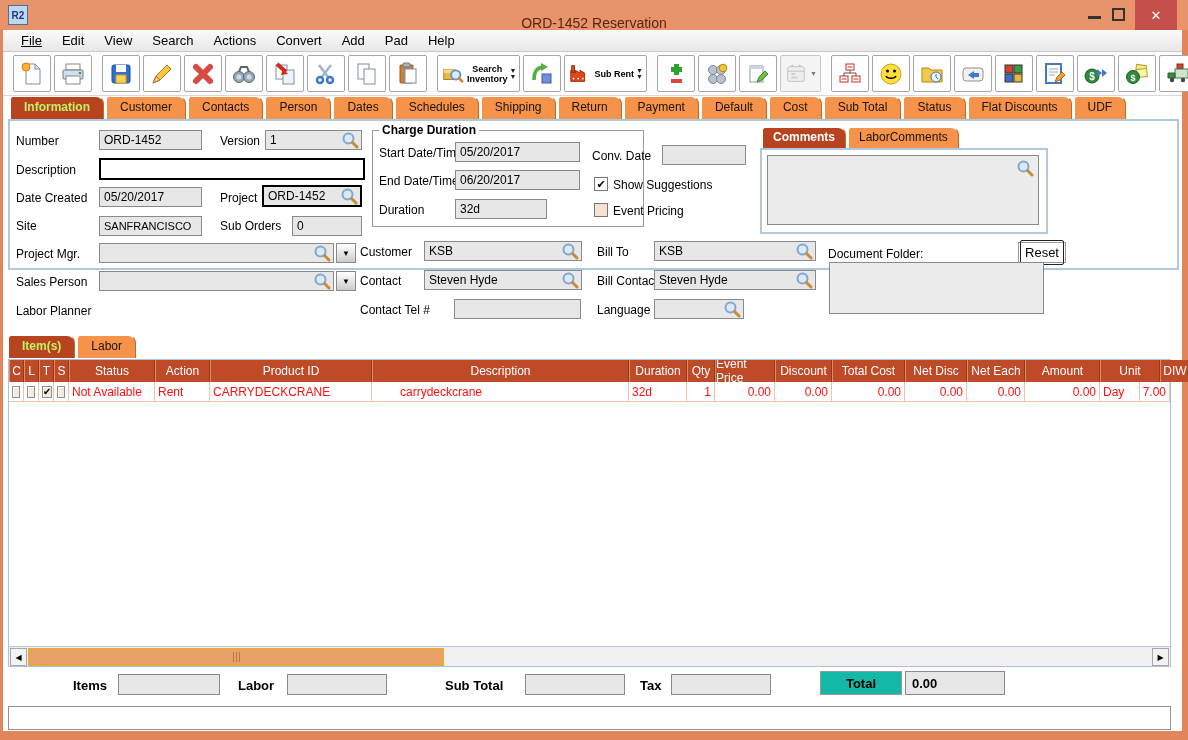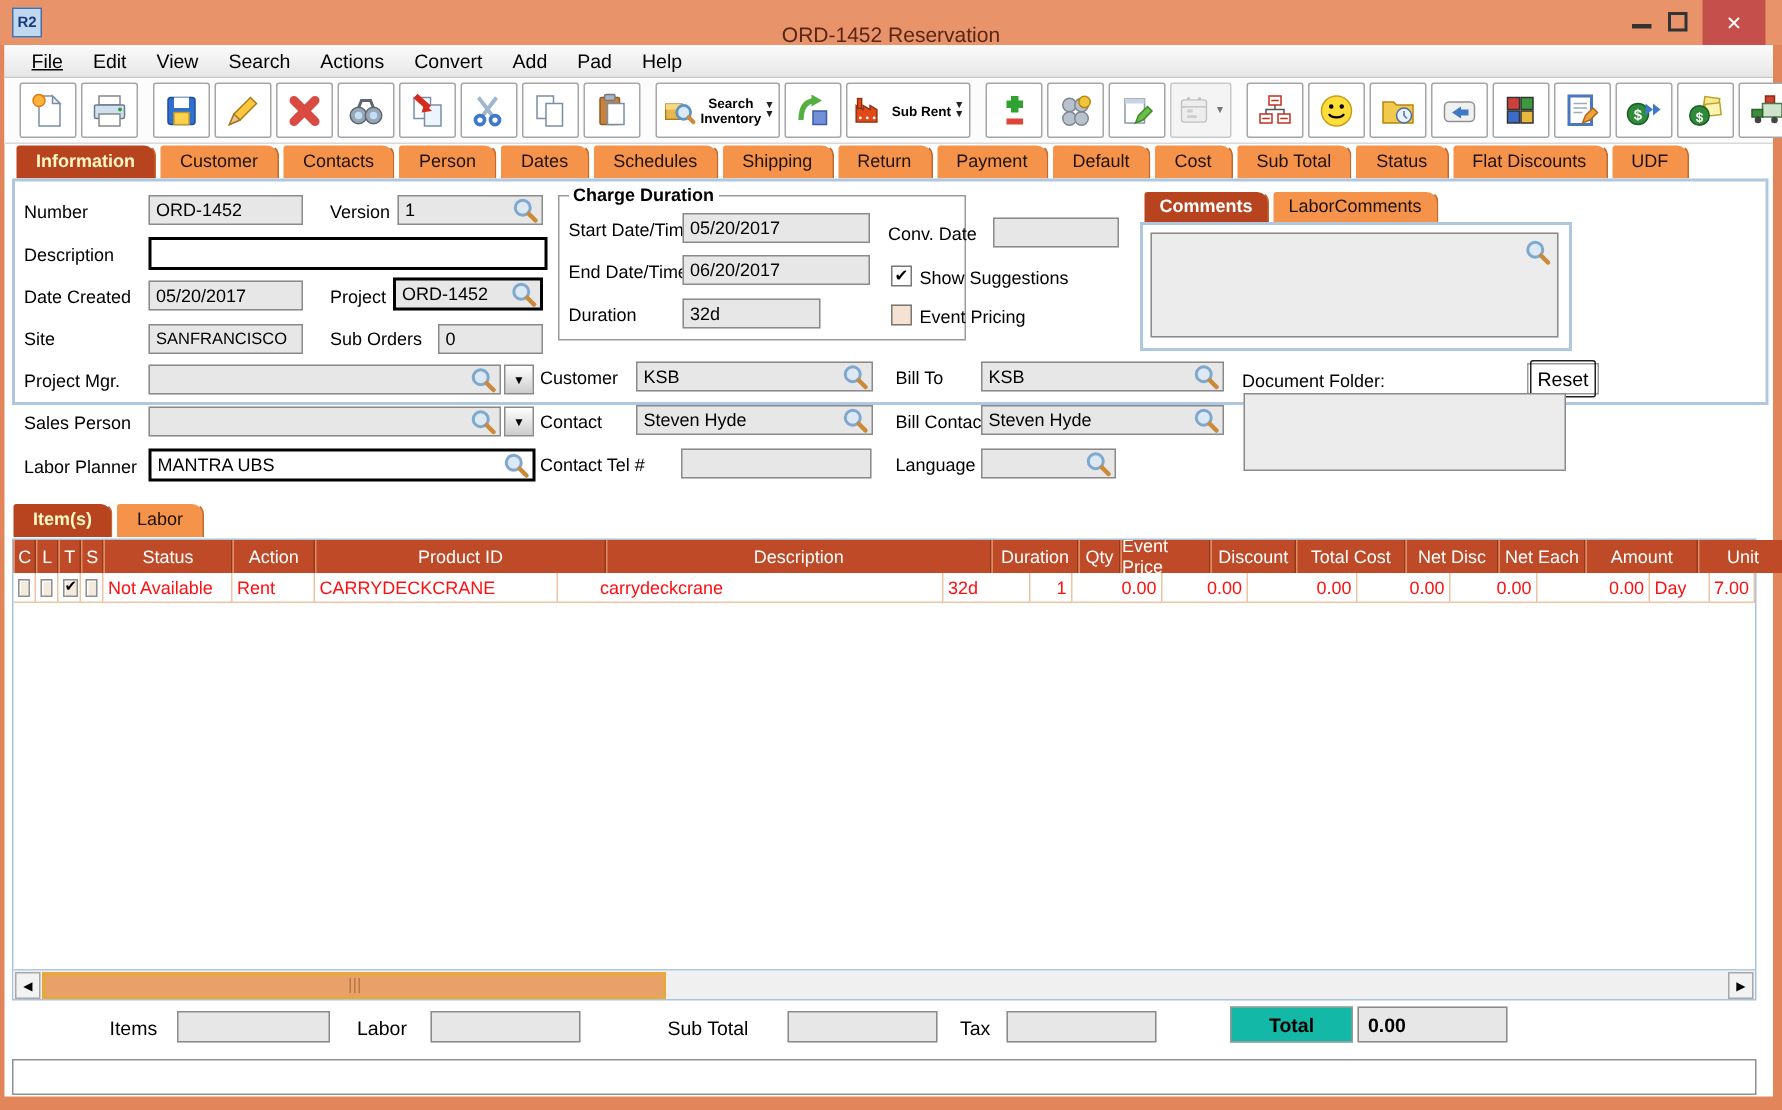--- a/index.html
+++ b/index.html
@@ -36,21 +36,21 @@
   .tb.disabled { background:#F0F0F0; opacity:.6; }
   .tb-label { font-size:9px; font-weight:bold; line-height:10px; text-align:center; }
   .dd-stack { font-size:7px; line-height:6px; color:#222; text-align:center; }
   .gap6 { width:7px; flex:none; }
 
   
   .tabs { position:absolute; left:10px; top:96px; display:flex; }
   .tab { height:23px; line-height:21px; padding:0 13px; background:#F6934B; color:#1E120A;
          border:1px solid #FFFFFF; border-bottom:none; border-right:1px solid #C06A2E;
          border-radius:3px 8px 0 0; margin-right:2px; cursor:pointer; font-size:12px; }
-  .tab.selected { background:#B8431F; color:#fef9c3; font-weight:bold; }
+  .tab.selected { background:#B8431F; color:#bef264; font-weight:bold; }
 
   
   .formpanel { position:absolute; left:8px; top:119px; width:1171px; height:151px; background:#fff;
                border:2px solid #AFC8E0; }
   .lbl { position:absolute; font-size:12px; white-space:nowrap; color:#000; }
   .field { position:absolute; height:20px; background:#E7E7E7; border:1px solid #8A8A8A;
            font-size:12px; display:flex; align-items:center; padding:0 4px; overflow:hidden; }
   .field.white { background:#FFF; }
   .field.bblack { border:2px solid #000; height:22px; }
   .mag { position:absolute; right:2px; top:50%; transform:translateY(-50%); }
@@ -95,21 +95,21 @@
   
   .hscroll { position:absolute; left:0; bottom:0; width:1161px; height:20px; background:#F0F0F0; border-top:1px solid #AFC8E0; }
   .sbtn { position:absolute; top:1px; width:17px; height:18px; background:#F2F2F2; border:1px solid #A8A8A8;
           font-size:8px; display:flex; align-items:center; justify-content:center; cursor:pointer; }
   .sthumb { position:absolute; left:19px; top:1px; width:416px; height:18px; background:#E9A169;
             border:2px solid #E8A93C; display:flex; align-items:center; justify-content:center; cursor:grab; }
   .grip { width:1px; height:10px; background:#B97747; margin:0 1px; }
 
   
   .totals { position:absolute; left:8px; top:668px; width:1163px; height:34px; background:#FFF; }
-  .tlabel { position:absolute; font-size:13px; font-weight:normal; }
+  .tlabel { position:absolute; font-size:13px; font-weight:bold; }
   .tfield { position:absolute; height:21px; background:#E7E7E7; border:1px solid #8A8A8A;
             font-size:13px; display:flex; align-items:center; padding:0 5px; }
   .totalbox { position:absolute; left:820px; top:671px; width:82px; height:24px; background:#14b8a6;
               border:1px solid #999; display:flex; align-items:center; justify-content:center;
               font-size:13px; font-weight:bold; }
   .totalval { position:absolute; left:905px; top:671px; width:100px; height:24px; background:#E7E7E7;
               border:1px solid #8A8A8A; font-size:13px; font-weight:bold; display:flex; align-items:center; padding:0 6px; }
 
   .statusbar { position:absolute; left:8px; top:706px; width:1163px; height:24px; background:#FFF; border:1px solid #909090; }
 </style>
@@ -421,27 +421,20 @@
     <div class="field" style="left:89px; top:150px; width:235px;">
         <span></span>
       <svg class="mag" width="18" height="18" viewBox="0 0 18 18">
           <circle cx="7.5" cy="7.5" r="5" fill="#DCE9F5" stroke="#7FA8CF" stroke-width="2"></circle>
           <line x1="11.5" y1="11.5" x2="16" y2="16" stroke="#C98A3B" stroke-width="3" stroke-linecap="round"></line>
         </svg>
       </div>
     <div class="ddbtn" style="left:326px; top:150px;">▼</div>
 
     <div class="lbl" style="left:6px; top:183px;">Labor Planner</div>
-    <div class="field white bblack" style="left:89px; top:178px; width:258px;">
-        <span>MANTRA UBS</span>
-      <svg class="mag" width="18" height="18" viewBox="0 0 18 18">
-          <circle cx="7.5" cy="7.5" r="5" fill="#DCE9F5" stroke="#7FA8CF" stroke-width="2"></circle>
-          <line x1="11.5" y1="11.5" x2="16" y2="16" stroke="#C98A3B" stroke-width="3" stroke-linecap="round"></line>
-        </svg>
-      </div>
 
     <fieldset class="cd">
       <legend>Charge Duration</legend>
       <div class="lbl" style="left:6px; top:9px;">Start Date/Time</div>
       <div class="field" style="left:82px; top:5px; width:125px;">05/20/2017</div>
       <div class="lbl" style="left:6px; top:37px;">End Date/Time</div>
       <div class="field" style="left:82px; top:33px; width:125px;">06/20/2017</div>
       <div class="lbl" style="left:6px; top:66px;">Duration</div>
       <div class="field" style="left:82px; top:62px; width:92px;">32d</div>
     </fieldset>
@@ -522,21 +515,21 @@
   </div>
 
   <div class="tablewrap">
     <div class="thead">
       <div class="th" style="width:15px;">C</div>
       <div class="th" style="width:15px;">L</div>
       <div class="th" style="width:15px;">T</div>
       <div class="th" style="width:15px;">S</div>
       <div class="th" style="width:86px;">Status</div>
       <div class="th" style="width:55px;">Action</div>
-      <div class="th" style="width:194px;">Product ID</div>
+      <div class="th" style="width:162px;">Product ID</div>
       <div class="th" style="width:257px;">Description</div>
       <div class="th" style="width:58px;">Duration</div>
       <div class="th" style="width:28px;">Qty</div>
       <div class="th" style="width:60px;">Event Price</div>
       <div class="th" style="width:57px;">Discount</div>
       <div class="th" style="width:73px;">Total Cost</div>
       <div class="th" style="width:62px;">Net Disc</div>
       <div class="th" style="width:58px;">Net Each</div>
       <div class="th" style="width:75px;">Amount</div>
       <div class="th" style="width:60px;">Unit</div>

